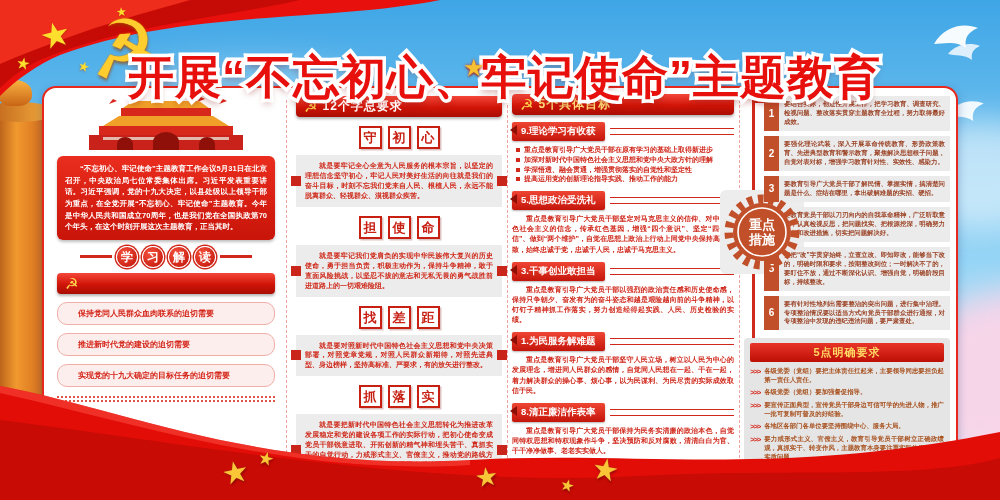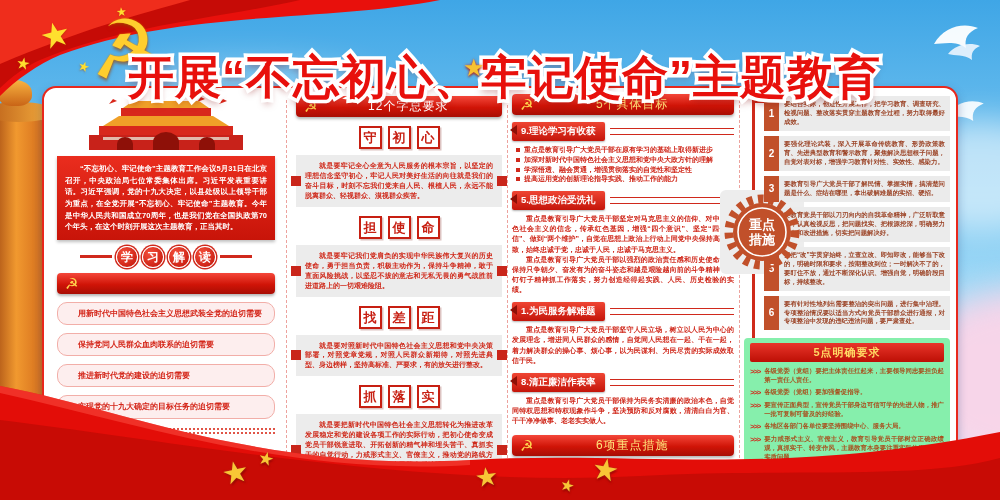--- a/index.html
+++ b/index.html
@@ -38,24 +38,24 @@
   .dv1{left:242px;} .dv2{left:463px;} .dv3{left:695px;}
   .col{position:absolute;top:8px;}
   .col1{left:13px;width:218px;}
   .col2{left:252px;width:206px;}
   .col3{left:468px;width:222px;top:6px;}
   .col4{left:700px;width:206px;}
   
   .sec-banner{display:flex;align-items:center;height:21px;padding:0 8px;border-radius:4px;
     background:linear-gradient(180deg,#f4473a 0%,#d01407 55%,#a80d04 100%);box-shadow:0 2px 3px rgba(0,0,0,.3);}
   .sec-emblem{color:#ffd34d;font-size:15px;margin-right:5px;line-height:1;}
-  .sec-title{flex:1;text-align:center;font-weight:400;font-size:12px;letter-spacing:1px;}
+  .sec-title{flex:1;font-weight:700;font-size:12px;letter-spacing:1px;}
   .sec-title.gold{color:#ffe37a;} .sec-title.white{color:#fff;}
   
-  .intro{margin-top:2px;background:linear-gradient(180deg,#ea2d1e,#c81409);border-radius:0;
+  .intro{margin-top:2px;background:linear-gradient(180deg,#ea2d1e,#c81409);border-radius:6px;
     color:#fff;font-size:7.5px;font-weight:600;line-height:1.55;text-align:justify;text-indent:2em;
     padding:7px 8px;box-shadow:0 2px 3px rgba(0,0,0,.25);}
   .interp{display:flex;align-items:center;justify-content:center;gap:4px;margin:6px 0 5px;}
   .iline{width:32px;height:3px;background:#d0291c;}
   .ichar{width:20px;height:20px;border-radius:50%;background:radial-gradient(circle at 35% 30%,#f4503c,#bf1207);
     color:#fff;font-size:12px;font-weight:800;line-height:20px;text-align:center;border:1px solid #fff;
     box-shadow:0 0 0 1.5px #d0291c;}
   .need-box{margin-top:8px;background:#fdeeee;border:1px solid #f2aea8;border-radius:10px;
     color:#d42619;font-size:8px;font-weight:700;line-height:1.4;padding:5px 8px;text-indent:1.5em;}
   .dotline{margin-top:9px;border-top:2px dotted #e05548;}
@@ -85,21 +85,21 @@
     border-left:3px solid #cf2a1b;border-top:3px solid #cf2a1b;border-bottom:3px solid #cf2a1b;}
   .gearplate{position:absolute;left:676px;top:102px;width:84px;height:84px;background:#ededed;border-radius:6px;}
   .gear{position:absolute;left:678px;top:104px;z-index:3;}
   .kitems{margin-left:20px;}
   .kitem{display:flex;margin-bottom:5px;}
   .knum{flex:none;width:15px;background:#c1502a;color:#fff;font-weight:800;font-size:10px;
     display:flex;align-items:center;justify-content:center;}
   .ktxt{flex:1;background:#ebebeb;color:#9c4427;font-size:6.4px;font-weight:600;line-height:1.4;
     text-align:justify;padding:4px 5px;}
   
-  .req-box{position:absolute;left:700px;top:250px;width:206px;height:140px;background:#86efac;
+  .req-box{position:absolute;left:700px;top:250px;width:206px;height:140px;background:#e5e5e5;
     border-radius:4px;padding:5px 6px;box-sizing:border-box;}
   .req-header{background:linear-gradient(180deg,#e8352a,#bd0f05);color:#ffd964;font-weight:800;font-size:11px;
     text-align:center;border-radius:2px;padding:2px 0;margin-bottom:5px;letter-spacing:1px;}
   .req-item{display:flex;gap:4px;font-size:6.4px;color:#a8511f;font-weight:700;line-height:1.38;margin-bottom:3px;text-align:justify;}
   .req-arrow{flex:none;color:#d42619;font-weight:900;font-style:italic;font-size:7.5px;letter-spacing:-1px;}
   
   .ribbon-bottom{position:absolute;left:0;bottom:0;z-index:5;}
   .bstar{position:absolute;z-index:7;color:#f8c636;line-height:1;
     text-shadow:0 0 2px #a33a1a,1px 2px 2px rgba(120,0,0,.6);}
   .tstar{position:absolute;left:463px;top:56px;font-size:24px;color:#f6c231;z-index:6;line-height:1;
@@ -168,21 +168,20 @@
         <span class="iline"></span>
         <span class="ichar">学</span>
         <span class="ichar">习</span>
         <span class="ichar">解</span>
         <span class="ichar">读</span>
         <span class="iline"></span>
       </div>
       <div class="sec-banner">
         <span class="sec-emblem">☭</span>
       </div>
-      <div class="need-box">用新时代中国特色社会主义思想武装全党的迫切需要</div>
       <div class="need-box">保持党同人民群众血肉联系的迫切需要</div>
       <div class="need-box">推进新时代党的建设的迫切需要</div>
       <div class="need-box">实现党的十九大确定的目标任务的迫切需要</div>
       <div class="dotline"></div>
       <div class="dotline2"></div>
     </div>
 
     <div class="col col2">
       <div class="sec-banner">
         <span class="sec-emblem">☭</span>
@@ -246,20 +245,24 @@
             <span>提高运用党的创新理论指导实践、推动工作的能力</span>
           </div>
       </div>
 
       <div class="ribbon-row">
         <span class="ribbon">5.思想政治受洗礼</span>
         <span class="dline"></span>
       </div>
       <div class="para">重点是教育引导广大党员干部坚定对马克思主义的信仰、对中国特色社会主义的信念，传承红色基因，增强“四个意识”、坚定“四个自信”、做到“两个维护”，自觉在思想上政治上行动上同党中央保持高度一致，始终忠诚于党，忠诚于人民，忠诚于马克思主义。</div>
 
+      <div class="ribbon-row">
+        <span class="ribbon">3.干事创业敢担当</span>
+        <span class="dline"></span>
+      </div>
       <div class="para">重点是教育引导广大党员干部以强烈的政治责任感和历史使命感，保持只争朝夕、奋发有为的奋斗姿态和越是艰险越向前的斗争精神，以钉钉子精神抓工作落实，努力创造经得起实践、人民、历史检验的实绩。</div>
 
       <div class="ribbon-row">
         <span class="ribbon">1.为民服务解难题</span>
         <span class="dline"></span>
       </div>
       <div class="para">重点是教育引导广大党员干部坚守人民立场，树立以人民为中心的发展理念，增进同人民群众的感情，自觉同人民想在一起、干在一起，着力解决群众的操心事、烦心事，以为民谋利、为民尽责的实际成效取信于民。</div>
 
       <div class="ribbon-row">
         <span class="ribbon">8.清正廉洁作表率</span>

